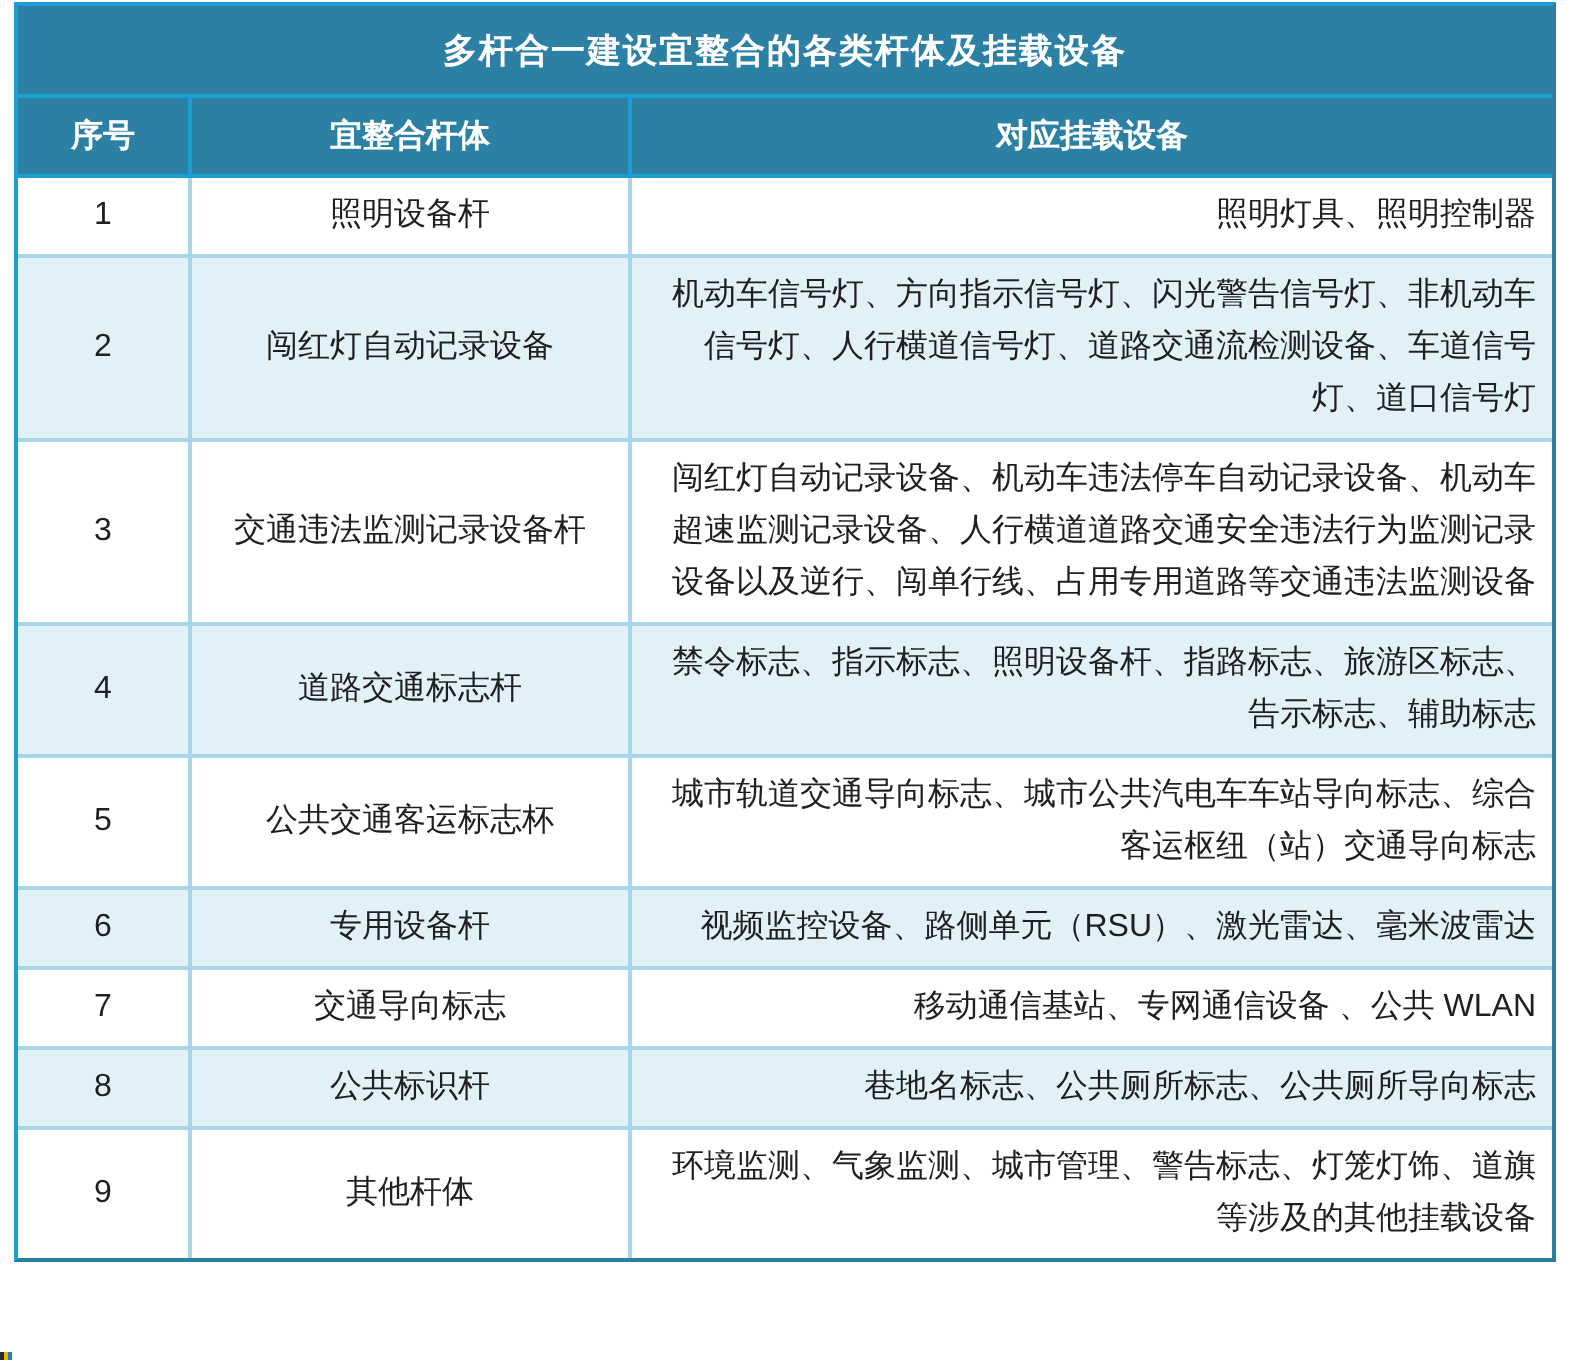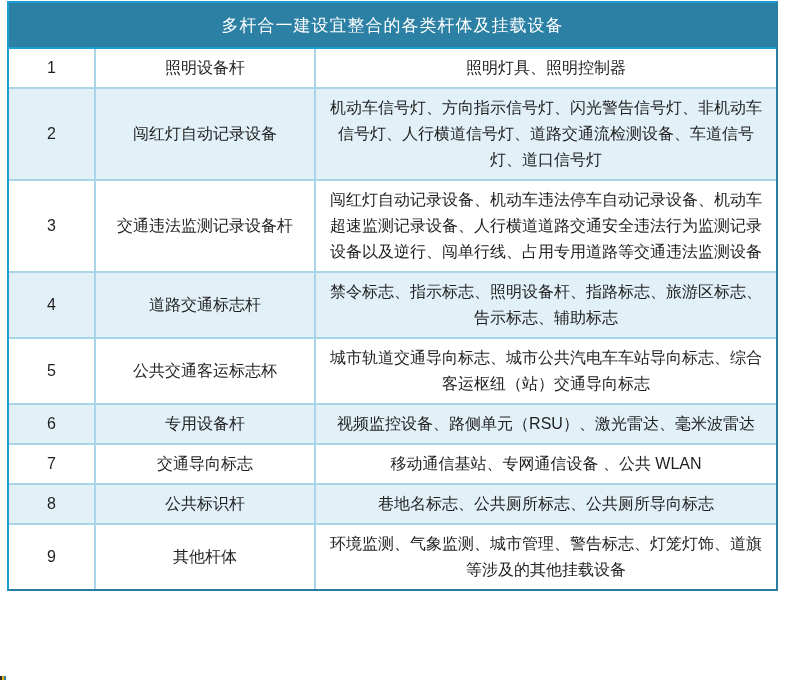--- a/index.html
+++ b/index.html
@@ -29,21 +29,21 @@
     border-bottom: 2px solid var(--outer-bottom-right, #2C7EA1);
   }
   table.poles {
     border-collapse: collapse;
     width: 100%;
     table-layout: fixed;
   }
   table.poles th {
     background: var(--header-bg, #2B80A4);
     color: var(--header-text, #FFFFFF);
-    font-weight: normal;
+    font-weight: bold;
     border: 2px solid var(--header-border, #1C9FD4);
     text-align: center;
     padding: 4px 6px;
   }
   th.title-cell {
     font-size: 17px;
     height: 36px;
     letter-spacing: 1px;
   }
   th.col-head {
@@ -54,21 +54,21 @@
     border: 2px solid var(--grid-line, #A8D6E8);
     font-size: 16px;
     color: var(--body-text, #1F1F1F);
     line-height: 26px;
     padding: 6px 8px;
     background: var(--row-bg, #FFFFFF);
     vertical-align: middle;
     word-break: break-all;
   }
   td.cell-no, td.cell-pole { text-align: center; }
-  td.cell-devices { text-align: center; padding-left: 10px; padding-right: 12px; }
+  td.cell-devices { text-align: right; padding-left: 10px; padding-right: 12px; }
   tbody tr:nth-child(even) td { background: var(--row-alt-bg, #E2F0F8); }
   
   table.poles tr > *:first-child { border-left: none; }
   table.poles tr > *:last-child { border-right: none; }
   table.poles thead tr:first-child th { border-top: none; }
   table.poles tbody tr:last-child td { border-bottom: none; }
   col.c-no { width: 86px; }
   col.c-pole { width: 220px; }
   col.c-devices { width: auto; }
   .corner-artifact {
@@ -95,20 +95,25 @@
   <div class="table-wrap">
     <table class="poles">
       <colgroup>
         <col class="c-no">
         <col class="c-pole">
         <col class="c-devices">
       </colgroup>
       <thead>
         <tr>
           <th colspan="3" class="title-cell">多杆合一建设宜整合的各类杆体及挂载设备</th>
+        </tr>
+        <tr>
+          <th class="col-head">序号</th>
+          <th class="col-head">宜整合杆体</th>
+          <th class="col-head">对应挂载设备</th>
         </tr>
       </thead>
       <tbody>
         <tr>
           <td class="cell-no">1</td>
           <td class="cell-pole">照明设备杆</td>
           <td class="cell-devices">照明灯具、照明控制器</td>
         </tr>
         <tr>
           <td class="cell-no">2</td>

